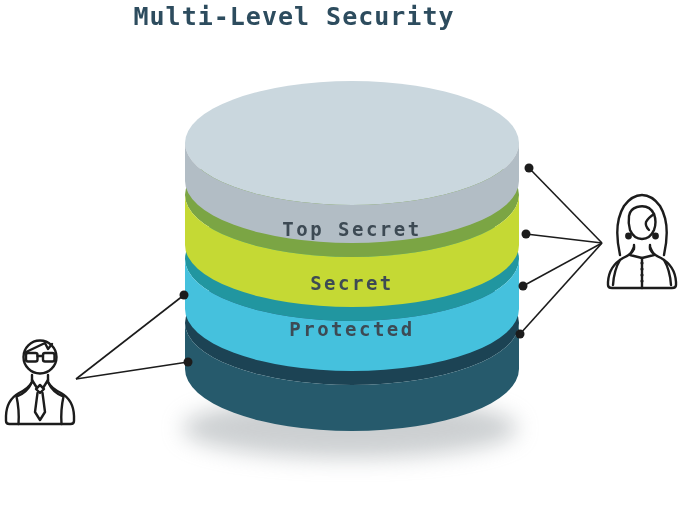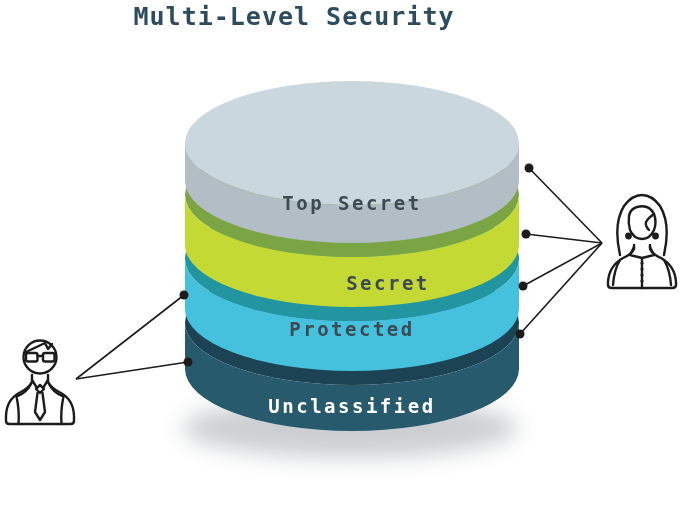--- a/index.html
+++ b/index.html
@@ -11,22 +11,22 @@
   .icon-svg{position:absolute;}
   #page-title{
     position:absolute;left:0;top:2px;width:588px;text-align:center;
     font-size:25px;font-weight:bold;letter-spacing:1px;
   }
   .cyl-label{
     position:absolute;left:185px;width:334px;height:26px;line-height:26px;
     text-align:center;font-size:19px;font-weight:bold;letter-spacing:2.5px;
     white-space:nowrap;
   }
-  #label-0{top:190px;}
-  #label-1{top:270px;margin-left:36px;}
+  #label-0{top:216px;}
+  #label-1{top:270px;}
   #label-2{top:316px;}
   #label-3{top:393px;}
 </style>
 </head>
 <body>
 
 <div id="stage">
 
   <div id="page-title" style="color: rgb(45, 76, 94);">Multi-Level Security</div>
 
@@ -66,21 +66,20 @@
       <circle cx="529" cy="168" r="4.5"></circle>
       <circle cx="526" cy="234" r="4.5"></circle>
       <circle cx="523" cy="286" r="4.5"></circle>
       <circle cx="520" cy="334" r="4.5"></circle>
     </g>
   </svg>
 
   <div id="label-0" class="cyl-label" style="color: rgb(61, 74, 84);">Top Secret</div>
   <div id="label-1" class="cyl-label" style="color: rgb(61, 74, 84);">Secret</div>
   <div id="label-2" class="cyl-label" style="color: rgb(61, 74, 84);">Protected</div>
-  <div id="label-3" class="cyl-label" style="color: rgb(255, 255, 255);">Unclassified</div>
 
   <svg class="icon-svg" style="left:2px;top:330px;" width="76" height="96" viewBox="0 0 76 96">
     <g fill="none" stroke-width="2.4" stroke-linecap="round" stroke-linejoin="round" stroke="#1c1c1c">
 
       <circle cx="38" cy="27" r="16.5"></circle>
 
       <path d="M 22,23 L 43,13 L 46,19 L 50,14"></path>
 
       <rect x="24" y="23" width="11.5" height="8.5" rx="2"></rect>
       <rect x="41" y="23" width="11.5" height="8.5" rx="2"></rect>

